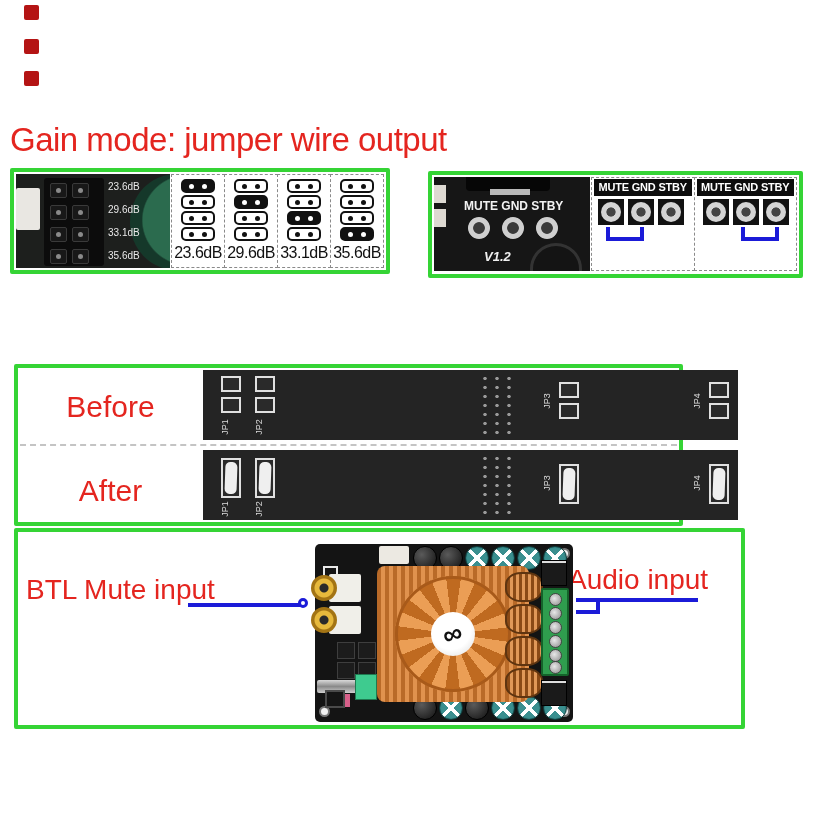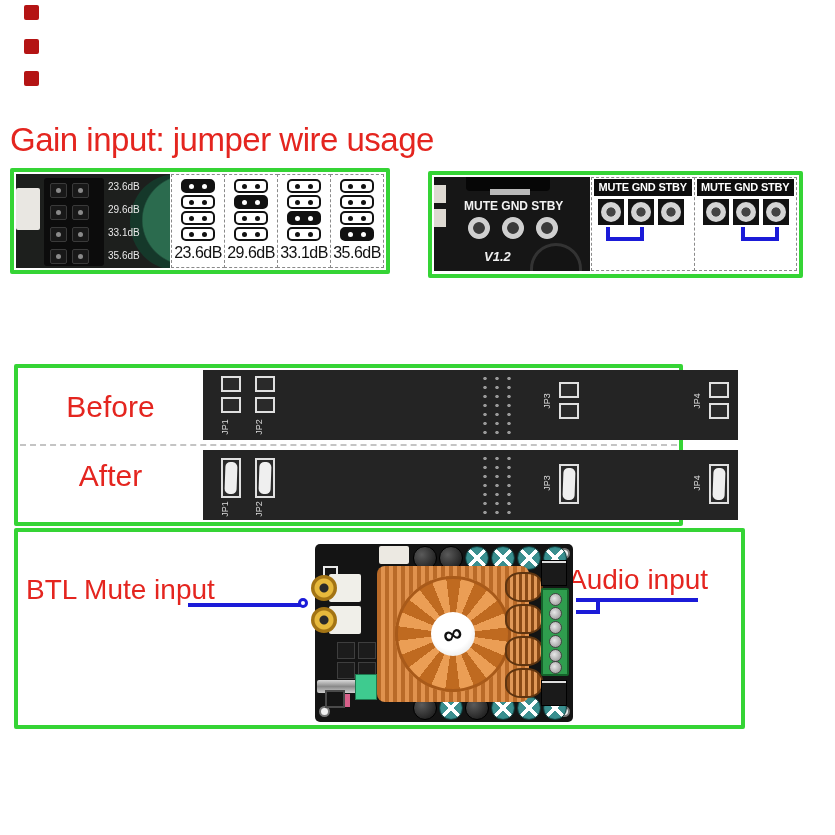--- a/index.html
+++ b/index.html
@@ -111,21 +111,21 @@
 </style>
 </head>
 <body>
 
 <div class="page">
 
   <div class="red-mark" style="left:24px; top:5px;"></div>
   <div class="red-mark" style="left:24px; top:39px;"></div>
   <div class="red-mark" style="left:24px; top:71px;"></div>
 
-  <div class="title" style="left:10px; top:121px;">Gain input: jumper wire usage</div>
+  <div class="title" style="left:10px; top:121px;">Gain mode: jumper wire output</div>
 
   <div class="gbox" style="left:10px; top:168px; width:380px; height:106px;">
 
     <div class="gain-photo">
       <div class="gp-conn"></div>
       <div class="gp-block"></div>
       <div class="gp-pin" style="left:34px; top:9px;"></div>
       <div class="gp-pin" style="left:56px; top:9px;"></div>
       <div class="gp-pin" style="left:34px; top:31px;"></div>
       <div class="gp-pin" style="left:56px; top:31px;"></div>
@@ -202,21 +202,21 @@
         <div class="mpad-sq" style="left:38px;"></div>
         <div class="mpad-sq" style="left:68px;"></div>
         <div class="bracket" style="left:46px;"></div>
       </div>
     </div>
   </div>
 
 
   <div class="gbox" style="left:14px; top:364px; width:669px; height:162px;">
     <div class="btl-rowlabel" style="top:22px;">Before</div>
-    <div class="btl-rowlabel" style="top:91px;">After</div>
+    <div class="btl-rowlabel" style="top:106px;">After</div>
     <div class="dash-sep"></div>
 
     <div class="strip" style="top:2px;">
       <div class="jp-open" style="left:18px; top:6px;">
         <div class="sq"></div>
           <div class="sq"></div>
       </div>
       <div class="jp-label" style="left:14px; top:52px;">JP1</div>
       <div class="jp-open" style="left:52px; top:6px;">
         <div class="sq"></div>

